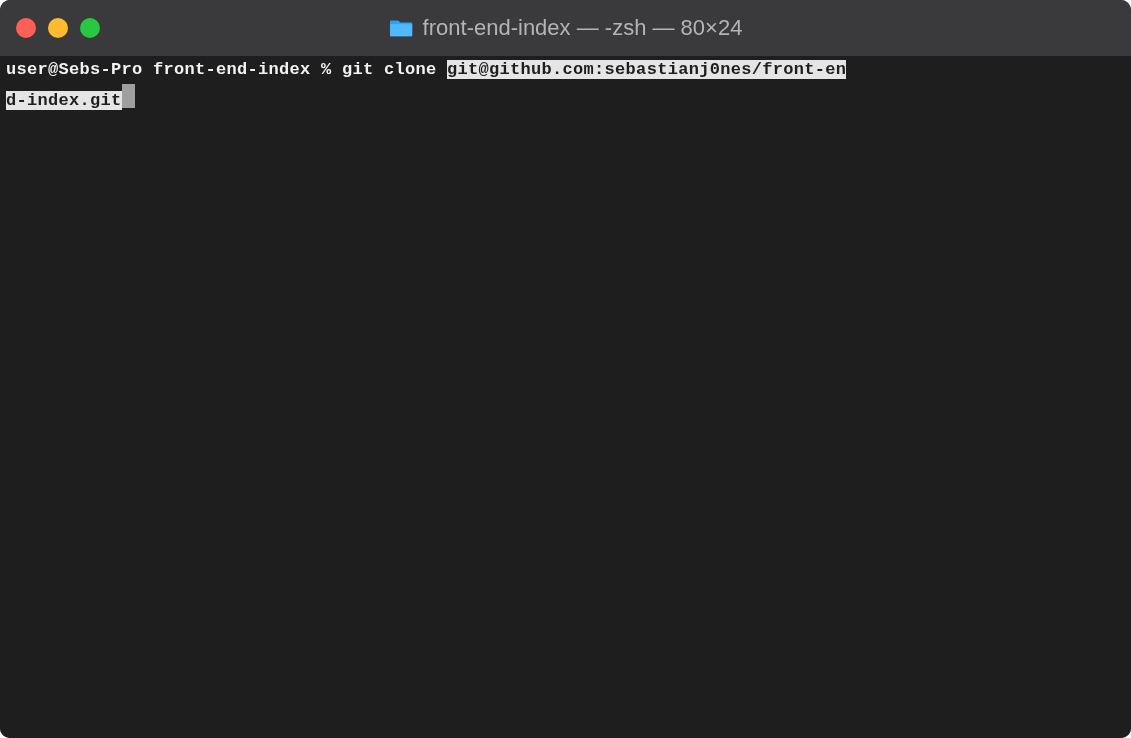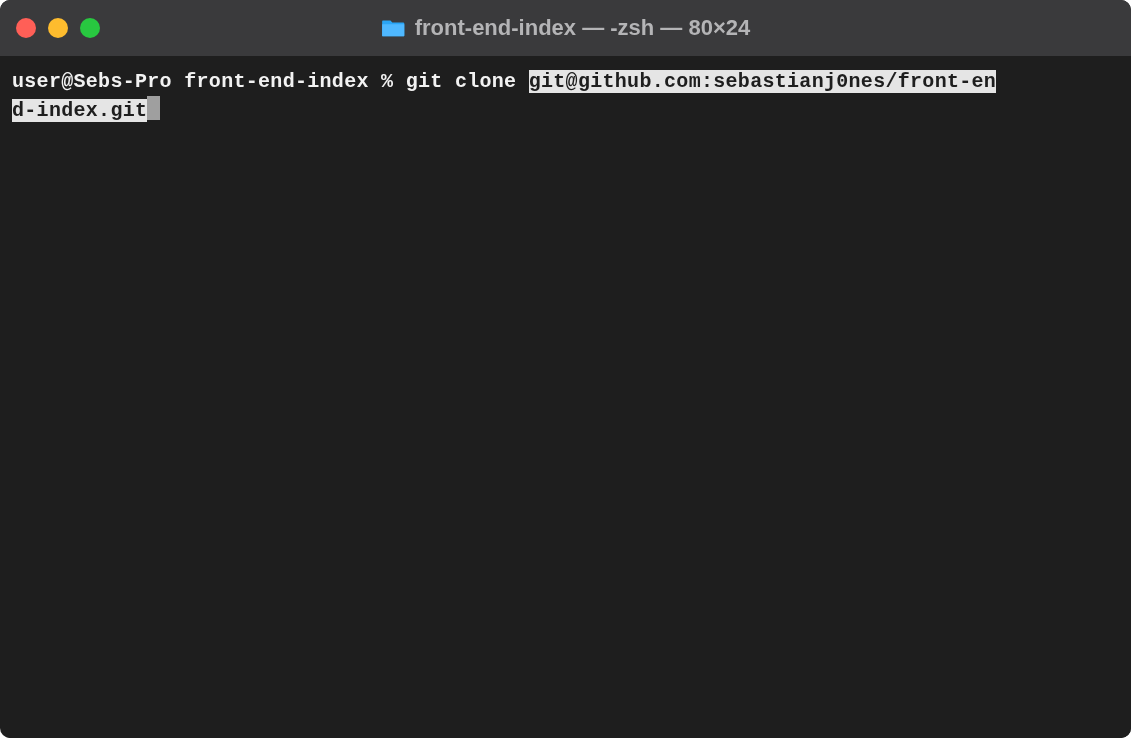--- a/index.html
+++ b/index.html
@@ -71,35 +71,34 @@
       width: 24px;
       height: 20px;
       display: inline-flex;
       align-items: center;
       justify-content: center;
     }
     
     .title-text {
       color: #b4b4b6;
       font-size: 22px;
-      font-weight: 700;
+      font-weight: 400;
       font-family: -apple-system, BlinkMacSystemFont, "Segoe UI", sans-serif;
     }
     
     .terminal-body {
       flex: 1;
       background: #1e1e1e;
-      padding: 12px 6px;
-      font-size: 20px;
+      padding: 0 6px;
+      font-size: 17px;
       line-height: 28px;
       color: #f2f2f2;
       font-family: "SF Mono", Menlo, Monaco, "Courier New", monospace;
       letter-spacing: 0.3px;
       overflow: auto;
-      margin-left: 6px;
     }
     
     .terminal-line {
       word-break: break-all;
       white-space: pre-wrap;
     }
     
     .prompt-text {
       color: #f2f2f2;
       font-weight: 600;

